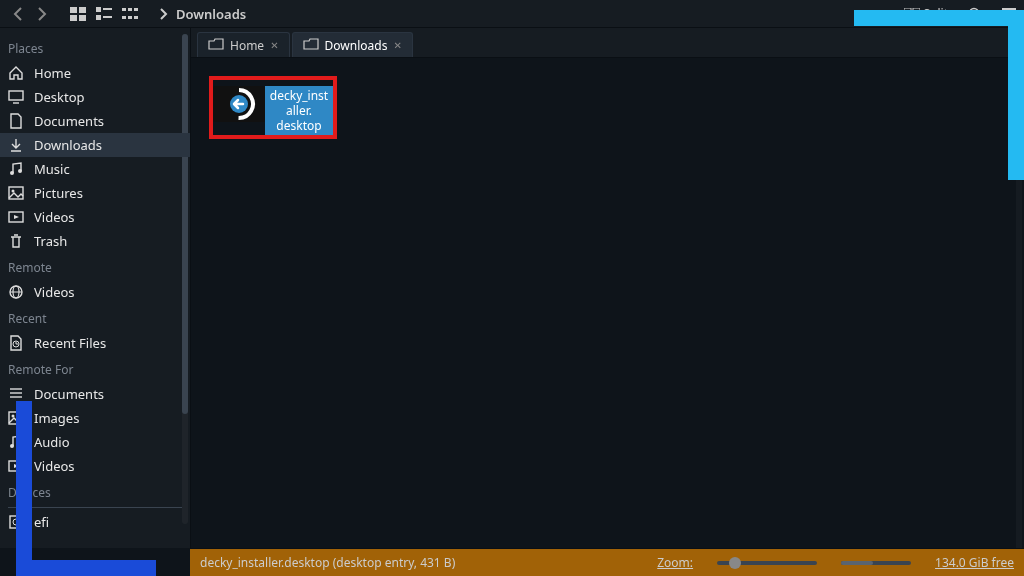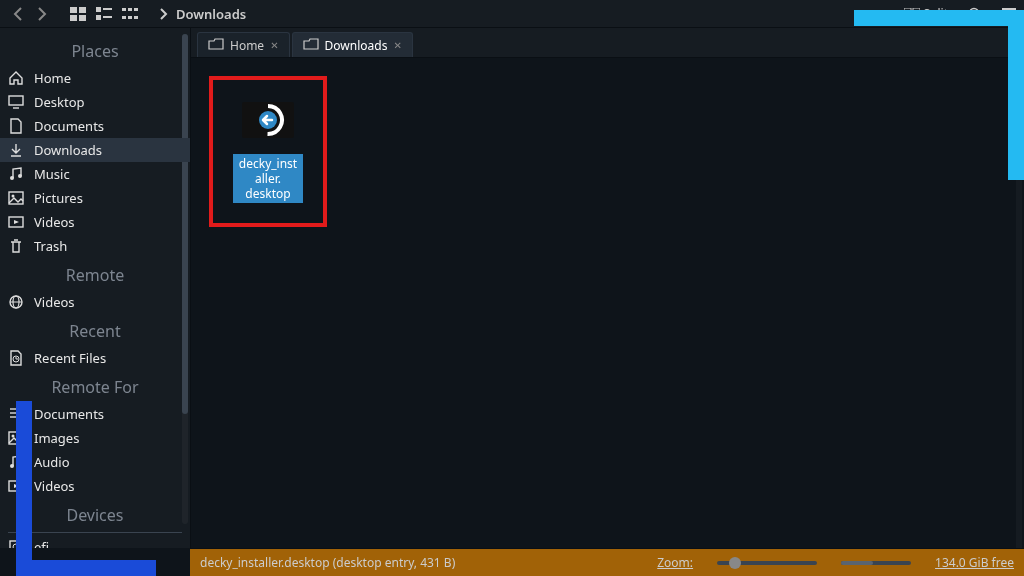--- a/index.html
+++ b/index.html
@@ -31,21 +31,21 @@
 .main { display: flex; height: 520px; }
 
 
 .sidebar {
   width: 190px;
   background: #161c22;
   overflow-y: auto;
   padding-top: 6px;
   position: relative;
 }
-.section-title { color: #7d8590; padding: 6px 8px 4px; font-size: 16px; text-align: center; }
+.section-title { color: #7d8590; padding: 6px 8px 4px; font-size: 12px; }
 .sidebar-item {
   display: flex; align-items: center; gap: 10px;
   padding: 3px 8px 3px 8px;
   cursor: pointer;
   color: #e8e8e8;
   font-size: 13px;
   position: relative;
 }
 .sidebar-item.selected { background: #2a3440; }
 .sidebar-item .ico { width: 16px; height: 16px; display: flex; align-items: center; justify-content: center; color: #ddd; }
@@ -84,24 +84,24 @@
 .tab .close { color: #888; font-size: 10px; }
 
 
 .content {
   flex: 1;
   padding: 18px;
   position: relative;
   overflow: auto;
 }
 .file-item {
-  width: 118px;
-  display: flex; flex-direction: column; align-items: center;
+  width: 128px;
+  display: flex; flex-direction: row; align-items: center;
   border: 4px solid #e11b1b;
-  padding: 20px;
+  padding: 0;
 }
 .file-icon {
   width: 60px; height: 48px;
   display: flex; align-items: center; justify-content: center;
 }
 .file-label {
   margin-top: 6px;
   background: #2f88c5;
   color: #fff;
   padding: 2px 4px;

